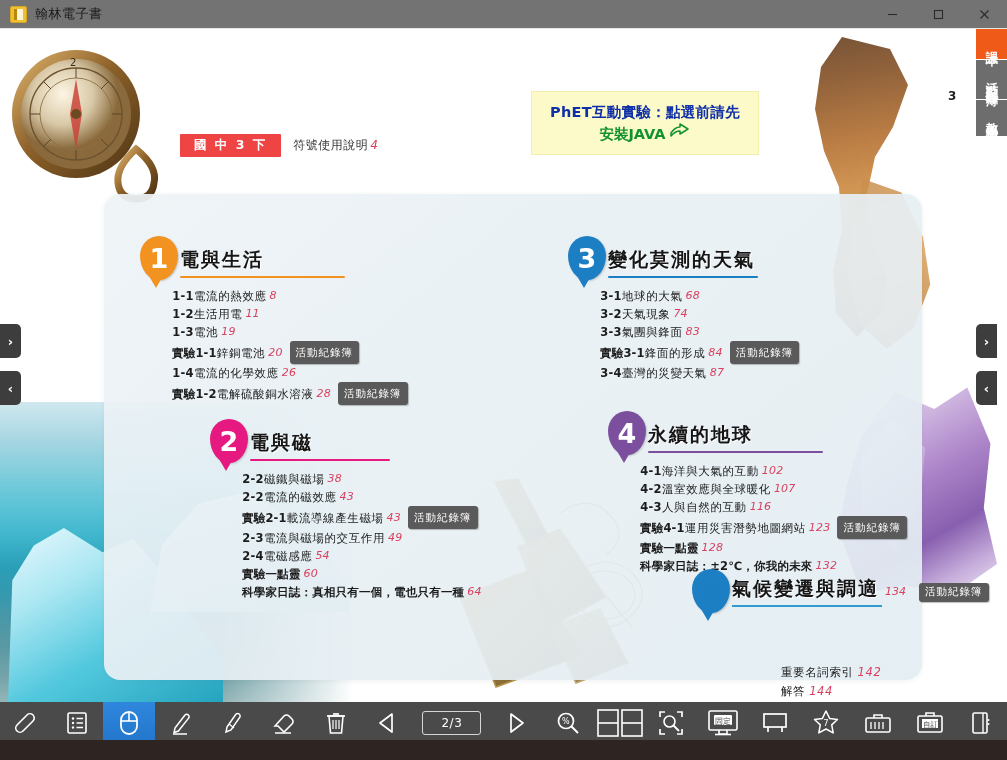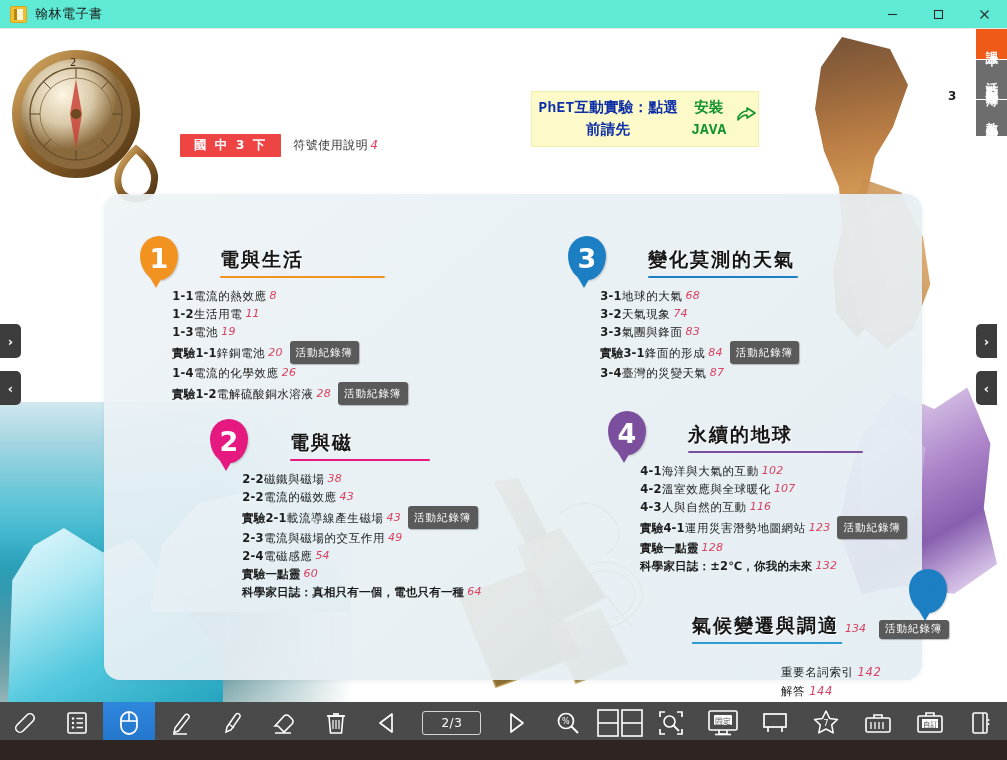--- a/index.html
+++ b/index.html
@@ -6,21 +6,21 @@
   html, body {
     width: 1007px; height: 760px;
     font-family: "DejaVu Sans", "Liberation Sans", sans-serif;
     overflow: hidden; background: #ffffff;
   }
   #app { position: relative; width: 1007px; height: 760px; overflow: hidden; }
 
   
   .titlebar {
     position: absolute; left: 0; top: 0; width: 1007px; height: 29px;
-    background: #5eead4; border-bottom: 1px solid #e6e6e6;
+    background: #737373; border-bottom: 1px solid #e6e6e6;
     display: flex; align-items: center;
   }
   .tb-icon {
     width: 17px; height: 17px; margin-left: 10px; margin-right: 8px;
     background: #efc033; border: 1px solid #d6a820; border-radius: 2px;
     position: relative; flex: none;
   }
   .tb-icon::after {
     content: ""; position: absolute; left: 3px; top: 2px; right: 3px; bottom: 2px;
     background: #fdf4d8; border-left: 3px solid #b8860b;
@@ -121,24 +121,24 @@
   .toc-sub { margin-top: 10px; display: flex; align-items: center; gap: 12px; }
   .grade-badge {
     background: #ef4444; color: #ffffff; font-size: 12.5px; font-weight: bold;
     padding: 3px 14px; letter-spacing: 2px; border-radius: 1px;
   }
   .sym-note { font-size: 12px; color: #3a3a3a; letter-spacing: .5px; }
   .sym-note .pg { color: #d8415f; font-style: italic; margin-left: 2px; }
 
   
   .phet-note {
-    position: absolute; left: 531px; top: 62px; width: 228px; height: 56px;
+    position: absolute; left: 531px; top: 62px; width: 228px; height: 64px;
     background: #fcfac8; border: 1px solid #f2efae;
-    display: flex; flex-direction: row; align-items: center; justify-content: center;
-    line-height: 1.55; text-align: center; font-family: Liberation Mono, monospace;
+    display: flex; flex-direction: column; align-items: center; justify-content: center;
+    line-height: 1.55; text-align: center;
   }
   .phet-line1 { font-size: 14.5px; color: #0e2fa8; font-weight: bold; letter-spacing: .3px; }
   .phet-line2 { font-size: 14.5px; color: #11922e; font-weight: bold; display: flex; align-items: center; gap: 3px; }
 
   
   .page-num {
     position: absolute; left: 948px; top: 60px;
     font-size: 12px; font-weight: bold; color: #222;
   }
 
@@ -151,21 +151,21 @@
     color: #ffffff; font-size: 27px; font-weight: bold; position: relative;
     flex: none; margin-right: 2px;
     box-shadow: 1px 1px 2px rgba(0,0,0,.18);
   }
   .ch-bubble::after {
     content: ""; position: absolute; left: 9px; bottom: -8px;
     width: 0; height: 0; border-left: 7px solid transparent;
     border-right: 7px solid transparent; border-top: 12px solid currentColor;
   }
   .ch-bubble.cross { font-size: 19px; letter-spacing: 0; }
-  .ch-title-wrap { padding-bottom: 2px; margin-left: 40px; }
+  .ch-title-wrap { padding-bottom: 2px; }
   .ch-title {
     font-size: 19px; font-weight: bold; color: #161616; letter-spacing: 2px;
     text-shadow: 1px 1px 0 #ffffff;
   }
   .ch-rule { height: 2px; margin-top: 3px; border-radius: 1px; }
 
   .ch-items { margin-top: 7px; margin-left: 32px; }
   .ch-item {
     display: flex; align-items: center; gap: 0;
     font-size: 11.5px; color: #1c1c1c; line-height: 18px; white-space: nowrap;
@@ -177,21 +177,21 @@
   .ch-item .pg { color: #d8415f; font-style: italic; font-size: 11px; margin-left: 3px; }
   .rec-btn {
     display: inline-block; margin-left: 7px;
     background: #5a5a5a; color: #ffffff; font-size: 10.5px;
     padding: 2px 6px 3px; border-radius: 3px; letter-spacing: 1px;
     box-shadow: 1px 1px 1px rgba(0,0,0,.25);
   }
 
   
   .cross-block { position: absolute; left: 692px; top: 540px; }
-  .cross-row { display: flex; align-items: flex-end; flex-direction: column; }
+  .cross-row { display: flex; align-items: center; }
   .cross-title {
     font-size: 19px; font-weight: bold; color: #161616; letter-spacing: 2px;
     text-shadow: 1px 1px 0 #ffffff;
   }
   .cross-rule { height: 2px; background: #2f9bd0; margin-top: 3px; }
 
   .backmatter { position: absolute; left: 781px; top: 634px; }
   .bm-item { font-size: 11.5px; color: #1c1c1c; line-height: 19px; letter-spacing: .6px; white-space: nowrap; }
   .bm-item .pg { color: #d8415f; font-style: italic; margin-left: 4px; }
 

